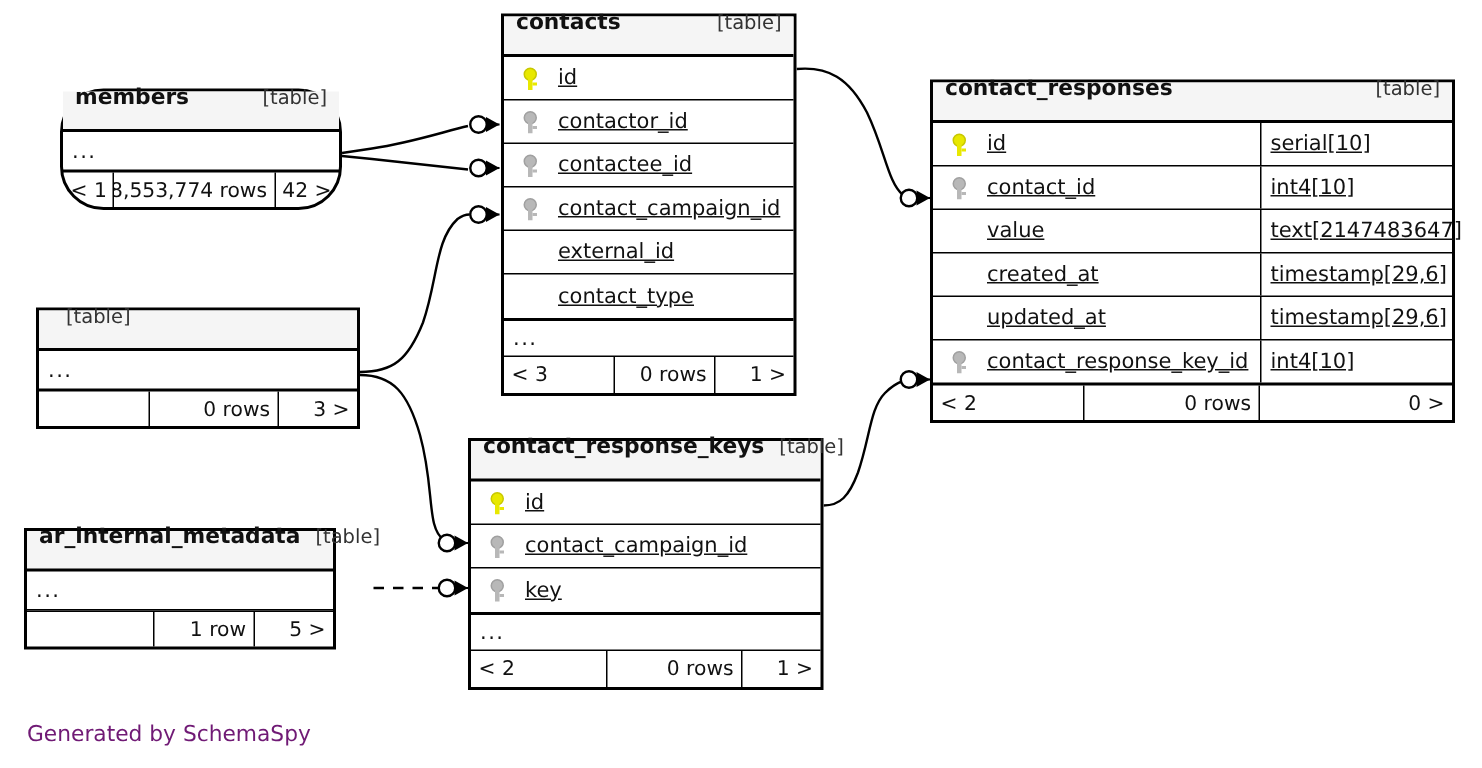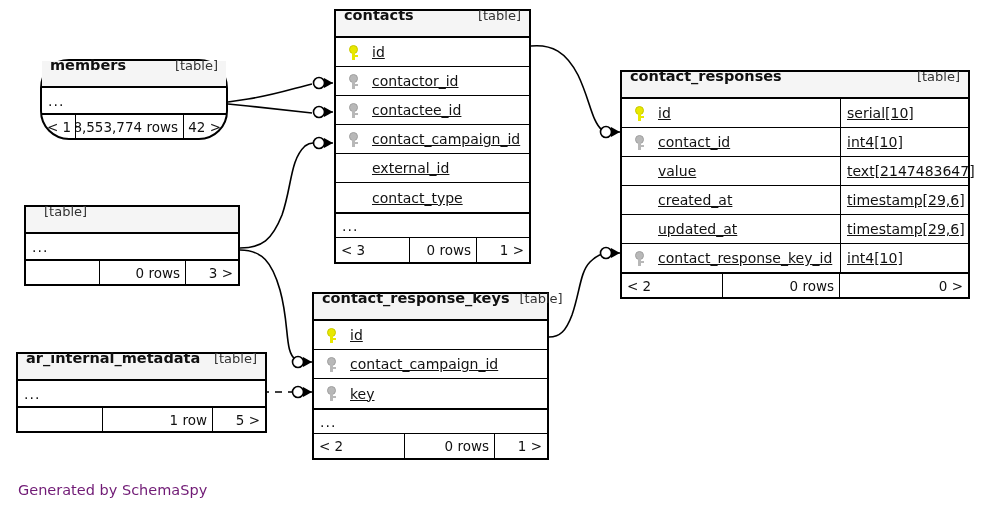--- a/index.html
+++ b/index.html
@@ -174,21 +174,21 @@
       <span class="ttag">[table]</span>
     </div>
     <div class="ellipsisrow" style="border-top:none;">...</div>
     <div class="footer">
       <div class="fc left" style="width:73px;"></div>
       <div class="fc mid" style="flex:1;">0 rows</div>
       <div class="fc right" style="width:52px;">3 &gt;</div>
     </div>
   </div>
 
-  <div class="table" style="left:16px;top:352px;width:251px;">
+  <div class="table" style="left:16px;top:352px;width:208px;">
     <div class="thead">
       <span class="tname">ar_internal_metadata</span>
       <span class="ttag">[table]</span>
     </div>
     <div class="ellipsisrow" style="border-top:none;">...</div>
     <div class="footer">
       <div class="fc left" style="width:84px;"></div>
       <div class="fc mid" style="flex:1;">1 row</div>
       <div class="fc right" style="width:52px;">5 &gt;</div>
     </div>
@@ -313,21 +313,21 @@
       </div>
     </div>
     <div class="ellipsisrow top2">...</div>
     <div class="footer" style="border-top:none;">
       <div class="fc left" style="width:90px;">&lt; 2</div>
       <div class="fc mid" style="flex:1;">0 rows</div>
       <div class="fc right" style="width:52px;">1 &gt;</div>
     </div>
   </div>
 
-  <div class="table" style="left:620px;top:70px;width:350px;">
+  <div class="table" style="left:620px;top:53px;width:350px;">
     <div class="thead">
       <span class="tname">contact_responses</span>
       <span class="ttag">[table]</span>
     </div>
     <div>
       <div class="row">
         <div class="col-name">
           <span class="keyslot">
               <span class="key pk">
                 <span class="ring"></span>

